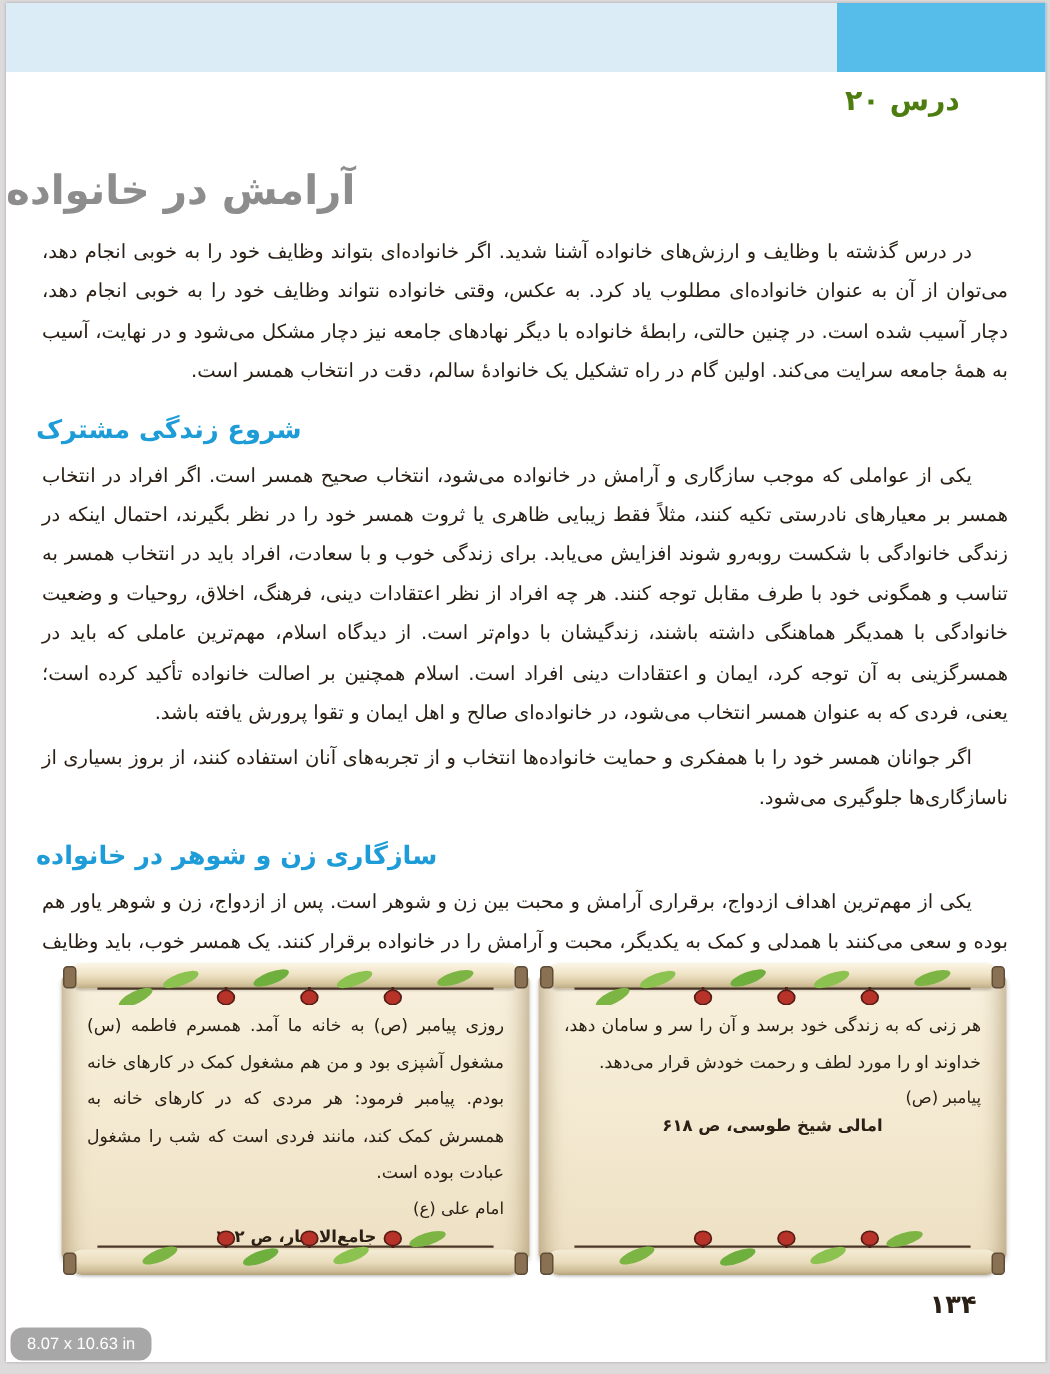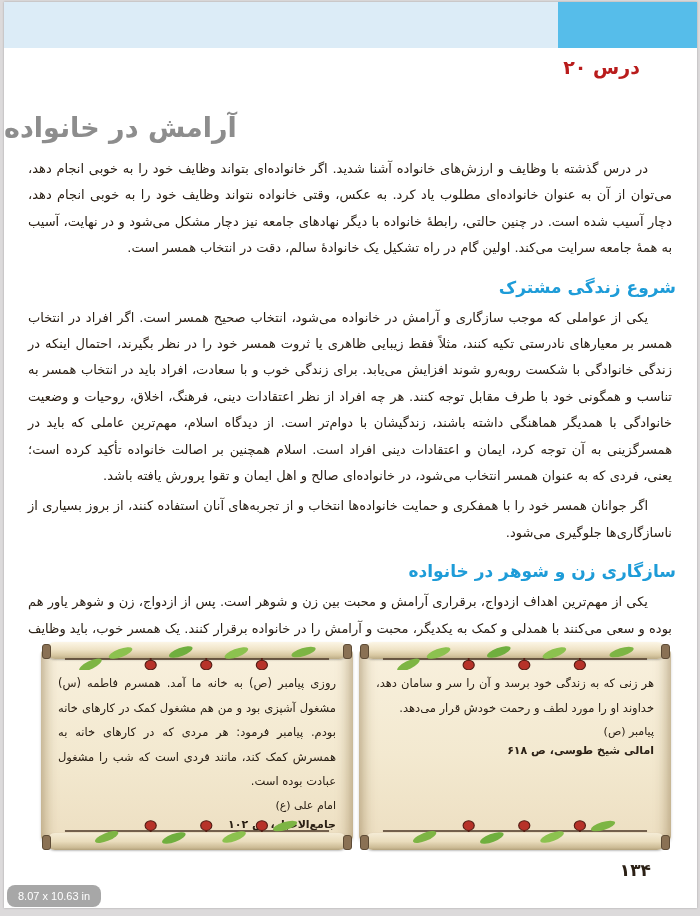--- a/index.html
+++ b/index.html
@@ -21,36 +21,36 @@
     position: absolute; top: 0; left: 0; right: 0; height: 46px;
     background: #dcecf7;
   }
   .band-accent {
     position: absolute; top: 0; right: 0; width: 139px; height: 46px;
     background: #56bdea;
   }
   .lesson-label {
     position: absolute; top: 54px; right: 57px;
     direction: rtl;
-    color: #b91c1c; font-weight: bold; font-size: 19px;
+    color: #4d7c0f; font-weight: bold; font-size: 19px;
   }
   .page-title {
     position: absolute; top: 92px; left: 0; width: 100%;
     text-align: left; direction: rtl;
     color: #8d8d8d; font-weight: bold; font-size: 27px;
   }
   .content {
     position: absolute; top: 150px; left: 20px; right: 21px;
     max-height: 488px; overflow: hidden;
     direction: rtl; text-align: justify;
     color: #2b2015; font-size: 13px; line-height: 26.4px;
   }
   .content p { margin: 4px; text-indent: 24px; }
   .sec-heading {
-    margin: 13px 0 6px; text-indent: 0; text-align: right;
+    margin: 13px 0 6px; text-indent: 0; text-align: left;
     color: #1e9cd8; font-weight: bold; font-size: 17px; line-height: 24px;
   }
   
   .quotes {
     position: absolute; top: 638px; left: 34px; width: 652px; height: 214px;
     display: flex; direction: ltr;
   }
   .scroll { position: relative; width: 318px; height: 212px; }
   .roll {
     position: absolute; left: 9px; right: 9px; height: 17px;
@@ -82,21 +82,21 @@
   .divider.bottom { position: absolute; bottom: 0; left: 0; }
   .quote-text {
     margin: 1px 0 0; direction: rtl; text-align: justify;
     color: #2b2015; font-size: 11.5px; line-height: 24.5px;
   }
   .quote-attrib {
     margin: 2px 0 0; direction: rtl; text-align: right;
     color: #2b2015; font-weight: normal; font-size: 11px; line-height: 19px;
   }
   .quote-source {
-    margin: 0; direction: rtl; text-align: right;
+    margin: 0; direction: rtl; text-align: center;
     color: #2b2015; font-weight: bold; font-size: 11px; line-height: 19px;
   }
   .page-number {
     position: absolute; bottom: 28px; right: 46px;
     direction: rtl; color: #2b2015; font-weight: bold; font-size: 17px;
   }
   .size-badge {
     position: absolute; left: 7px; top: 885px;
     background: #a7a7a7; color: #ffffff;
     border-radius: 8px; padding: 5px 11px;

